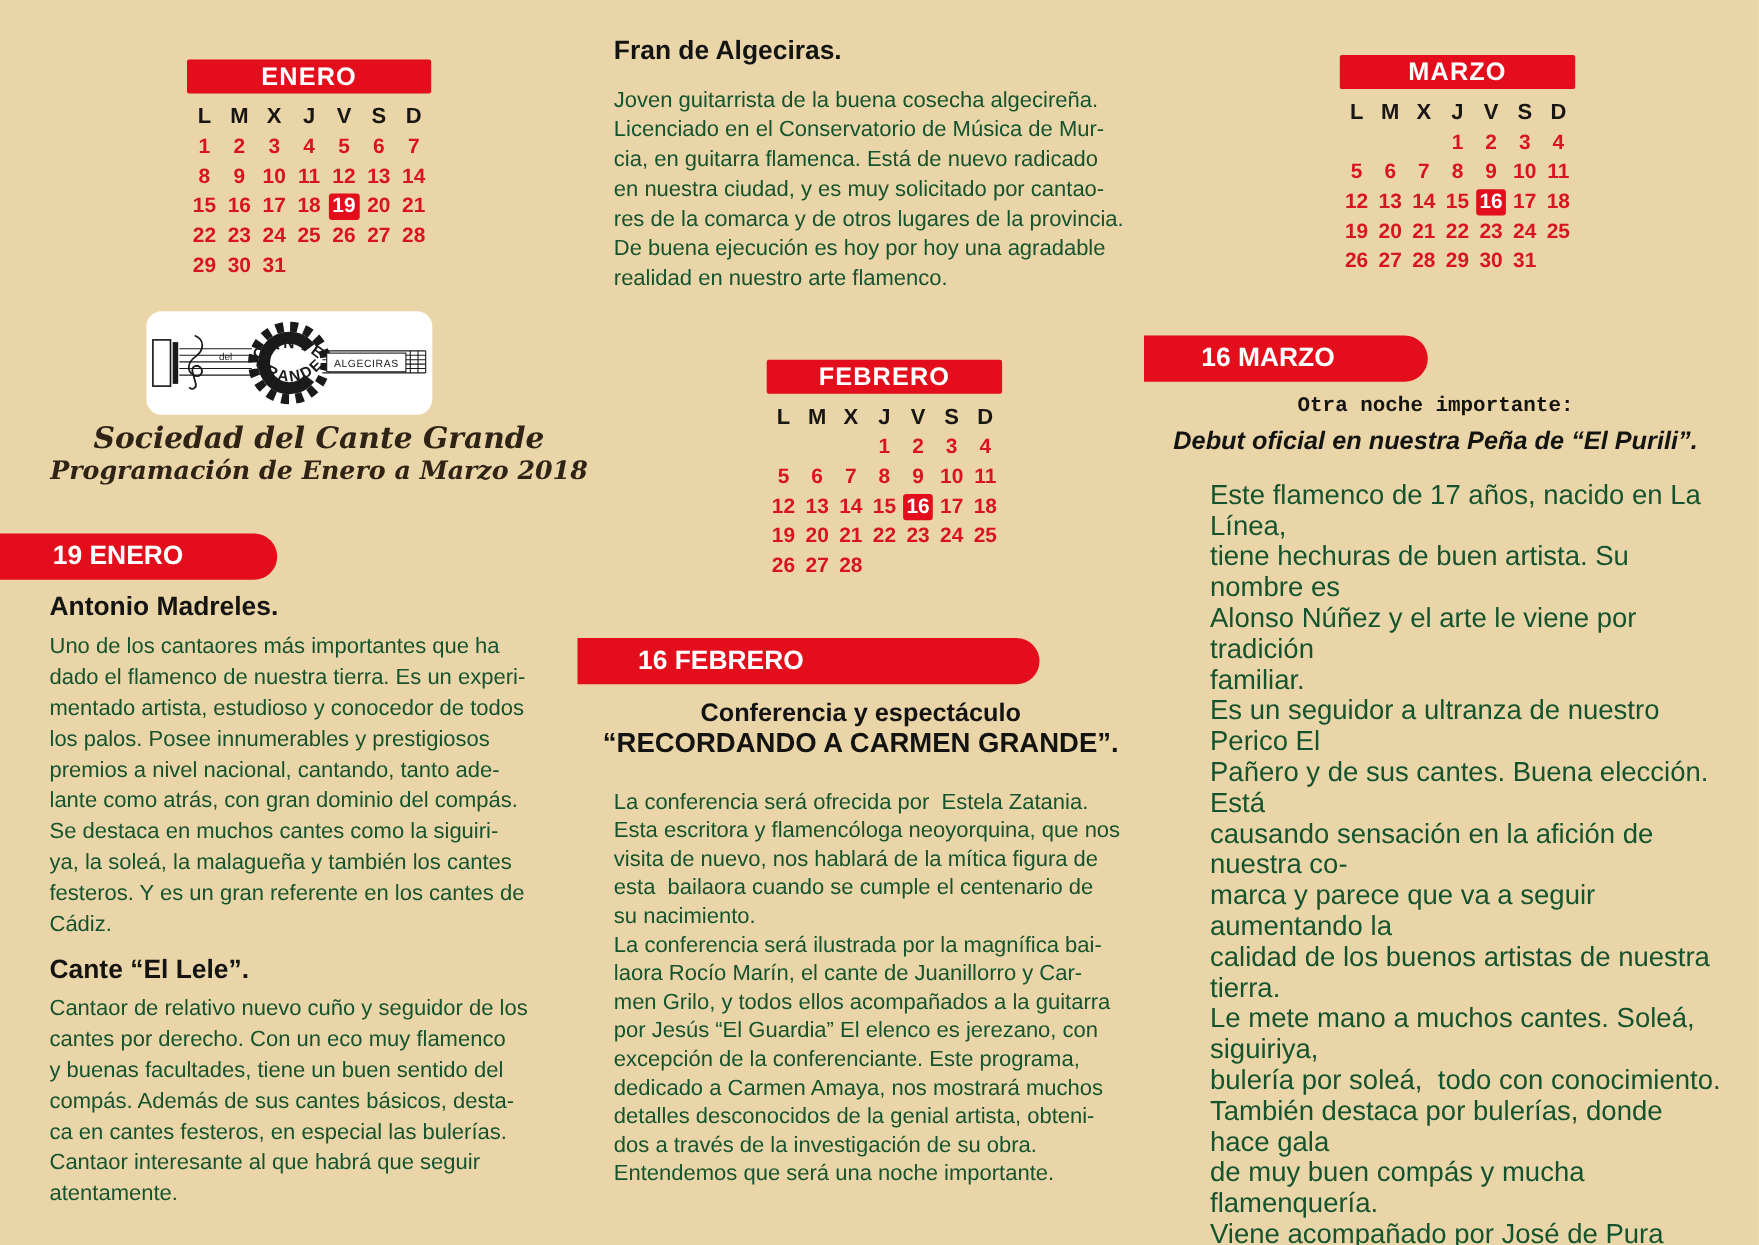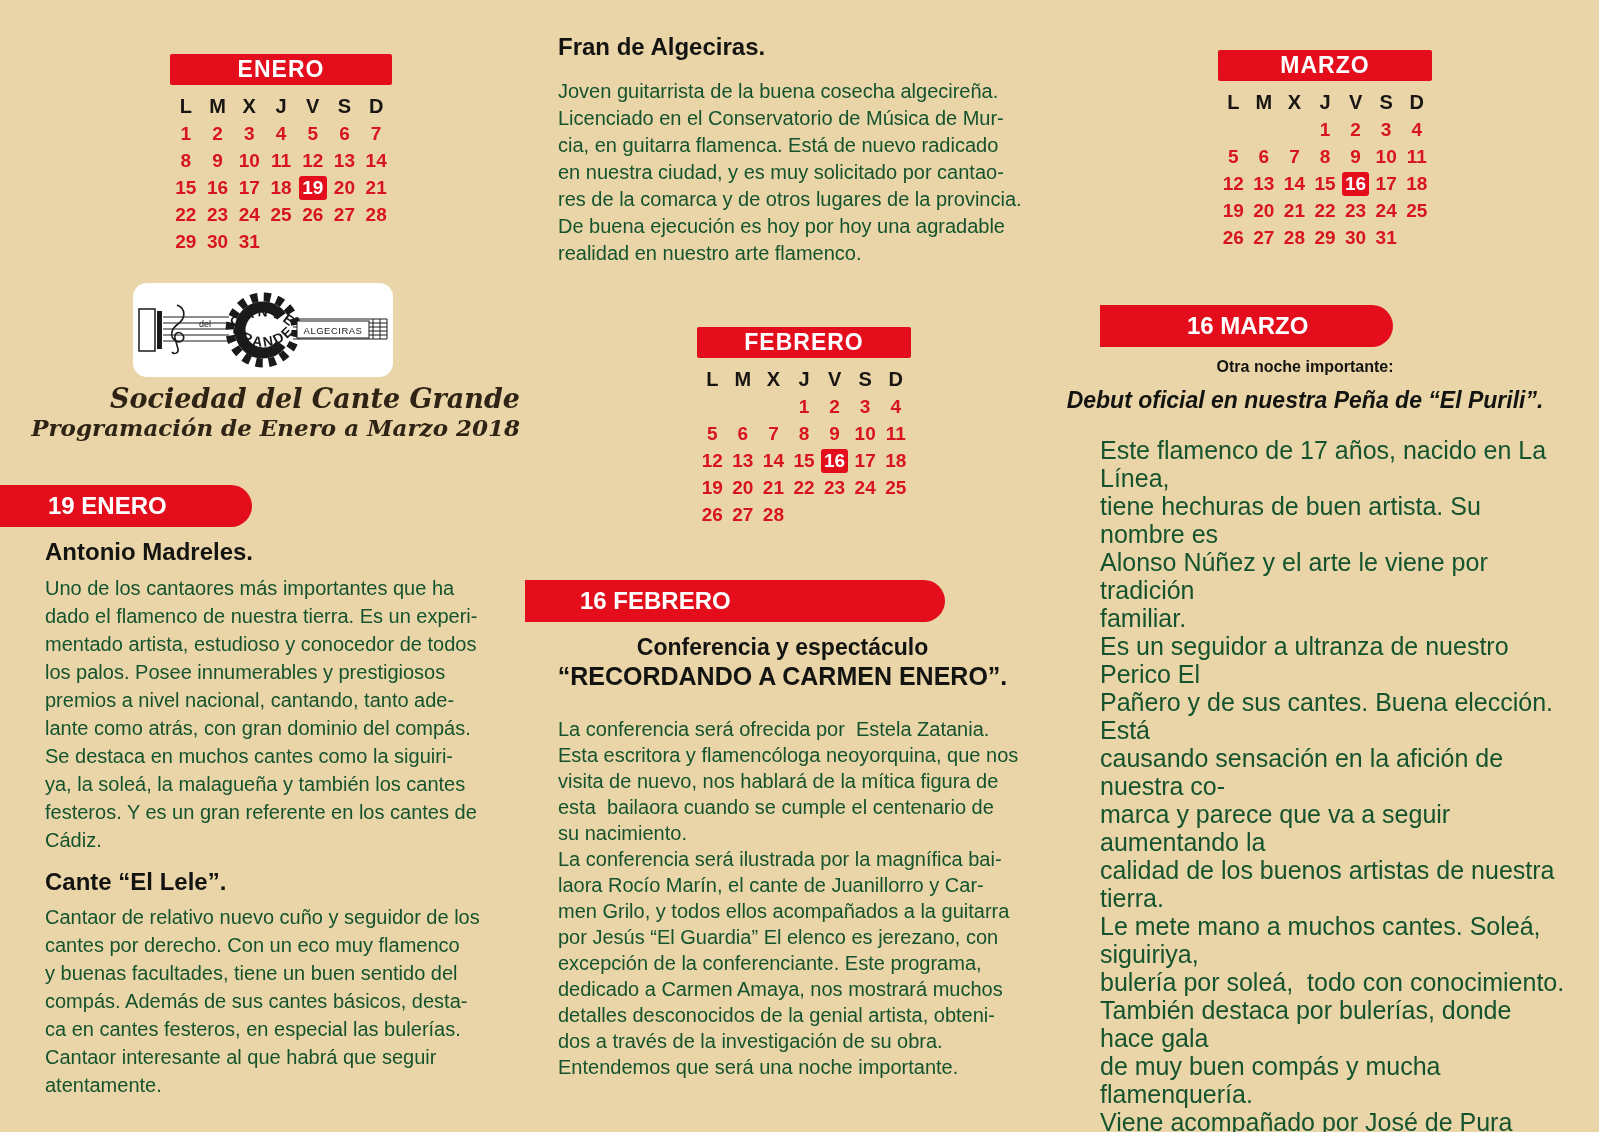--- a/index.html
+++ b/index.html
@@ -32,23 +32,24 @@
     border-radius:0 24px 24px 0;
   }
   
   .heading{position:absolute;font-weight:bold;font-size:24px;color:#131311;}
   .body-text{
     position:absolute;font-size:20px;line-height:28px;
     white-space:pre-wrap;color:#14532d;
   }
   .event-title{position:absolute;font-weight:bold;text-align:center;color:#131311;}
   .org-script{
-    position:absolute;text-align:right;
+    position:absolute;text-align:center;
     font-family:"DejaVu Serif", serif;font-style:italic;font-weight:bold;
     color:#2e2315;
+    margin-left:20px;
   }
   .logo-box{
     position:absolute;background:#ffffff;border-radius:14px;
   }
 </style>
 </head>
 <body>
 
 <div id="page">
 
@@ -236,21 +237,21 @@
           <div class="cal-num"></div>
           <div class="cal-num"></div>
         </div>
       </div>
 
     <div class="banner" style="left:525px;top:580px;width:420px;">
       <span style="padding-left:55px;">16 FEBRERO</span>
     </div>
 
     <div class="event-title" style="left:525px;top:634px;width:515px;font-size:23px;">Conferencia y espectáculo</div>
-    <div class="event-title" style="left:525px;top:662px;width:515px;font-size:25px;">“RECORDANDO A CARMEN ENERO”.</div>
+    <div class="event-title" style="left:525px;top:662px;width:515px;font-size:25px;">“RECORDANDO A CARMEN GRANDE”.</div>
 
     <div class="body-text" style="left:558px;top:716px;width:508px;line-height:26px;">La conferencia será ofrecida por  Estela Zatania.
 Esta escritora y flamencóloga neoyorquina, que nos
 visita de nuevo, nos hablará de la mítica figura de
 esta  bailaora cuando se cumple el centenario de
 su nacimiento.
 La conferencia será ilustrada por la magnífica bai-
 laora Rocío Marín, el cante de Juanillorro y Car-
 men Grilo, y todos ellos acompañados a la guitarra
 por Jesús “El Guardia” El elenco es jerezano, con
@@ -304,25 +305,25 @@
           <div class="cal-num">26</div>
           <div class="cal-num">27</div>
           <div class="cal-num">28</div>
           <div class="cal-num">29</div>
           <div class="cal-num">30</div>
           <div class="cal-num">31</div>
           <div class="cal-num"></div>
         </div>
       </div>
 
-    <div class="banner" style="left:1100px;top:305px;width:258px;padding-left:35px;">
+    <div class="banner" style="left:1040px;top:305px;width:258px;">
       <span style="padding-left:52px;">16 MARZO</span>
     </div>
 
-    <div class="event-title" style="left:1050px;top:358px;width:510px;font-size:16px;">Otra noche importante:</div>
+    <div class="event-title" style="left:1050px;top:358px;width:510px;font-size:19px;font-family:Liberation Mono, monospace;">Otra noche importante:</div>
     <div class="event-title" style="left:1050px;top:387px;width:510px;font-size:23px;font-style:italic;">Debut oficial en nuestra Peña de “El Purili”.</div>
 
     <div class="body-text" style="left:1100px;top:436px;width:472px;font-size:25px;">Este flamenco de 17 años, nacido en La Línea,
 tiene hechuras de buen artista. Su nombre es
 Alonso Núñez y el arte le viene por tradición
 familiar.
 Es un seguidor a ultranza de nuestro Perico El
 Pañero y de sus cantes. Buena elección. Está
 causando sensación en la afición de nuestra co-
 marca y parece que va a seguir aumentando la

